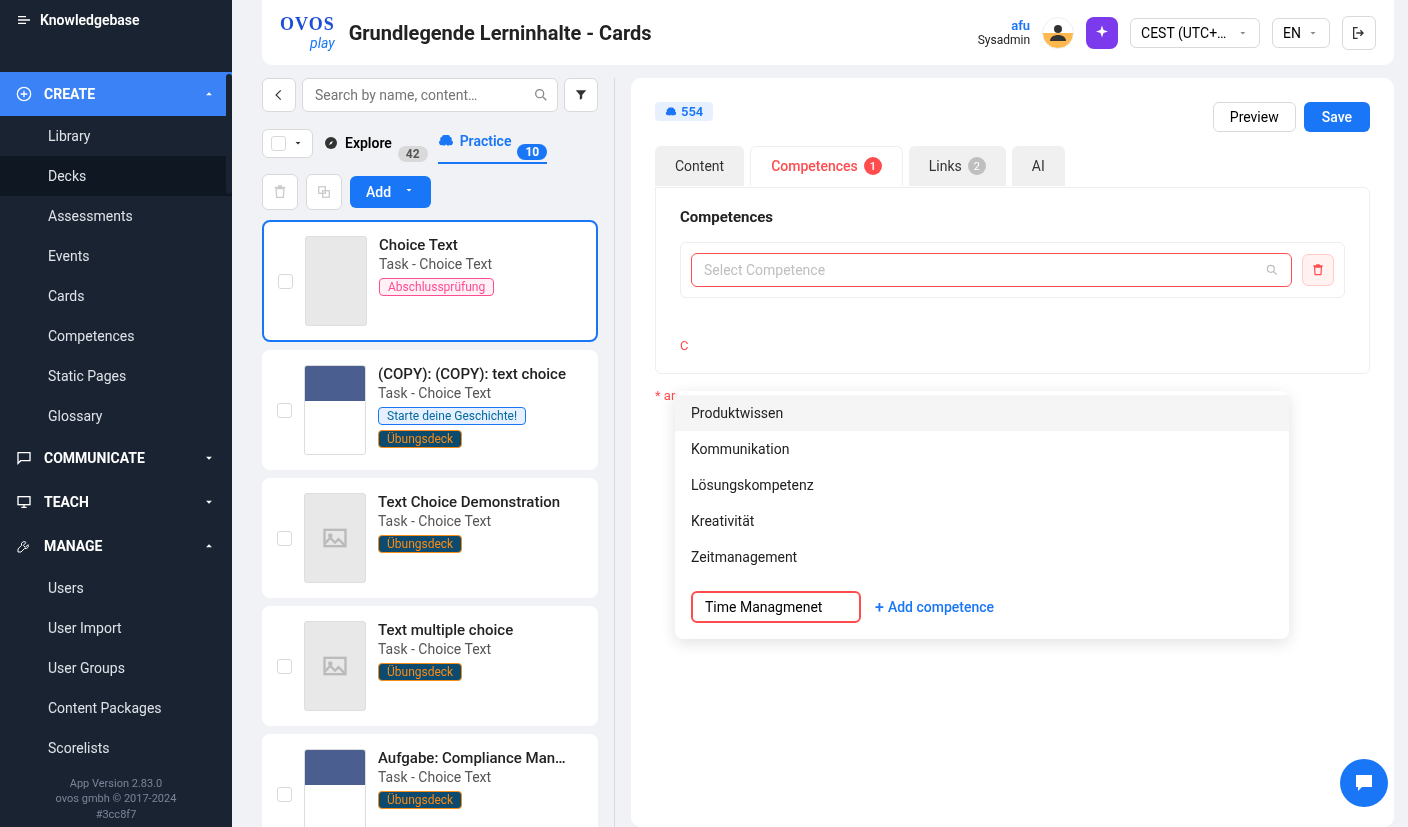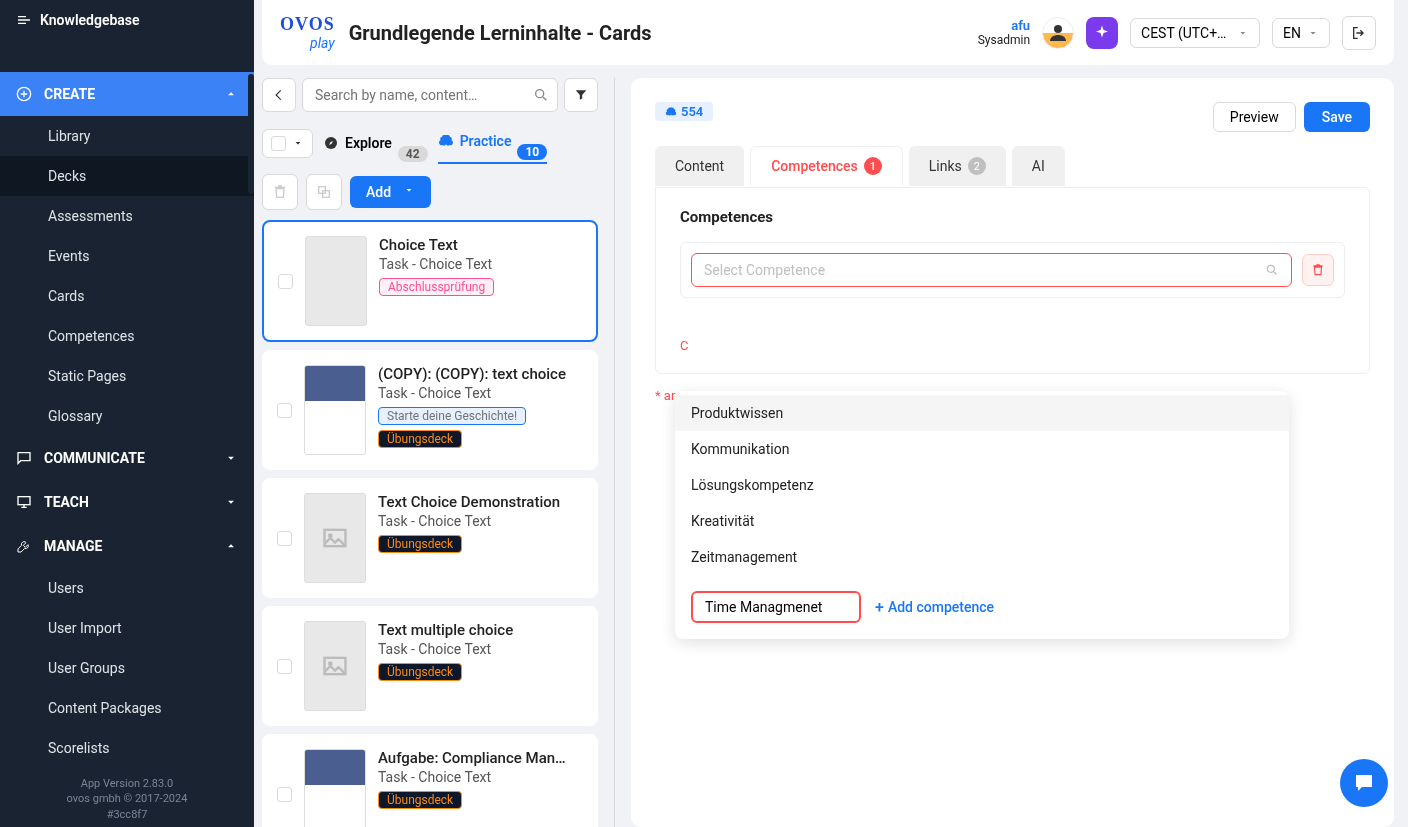--- a/index.html
+++ b/index.html
@@ -1,17 +1,17 @@
 <!DOCTYPE html>
 <html><head>
   <meta charset="utf-8">
   <style>
     * { margin: 0; padding: 0; box-sizing: border-box; font-family: -apple-system, BlinkMacSystemFont, "Segoe UI", Roboto, sans-serif; }
     body { background: #f0f2f5; width: 1408px; height: 827px; overflow: hidden; position: relative; }
-    .sidebar { width: 254px; background: #1a2332; color: #fff; height: 100%; position: absolute; left: 0; top: 0; display: flex; flex-direction: column; }
+    .sidebar { width: 232px; background: #1a2332; color: #fff; height: 100%; position: absolute; left: 0; top: 0; display: flex; flex-direction: column; }
     .sidebar-header { padding: 12px 16px; display: flex; align-items: center; gap: 8px; font-size: 14px; font-weight: 600; }
     .sidebar-section { display: flex; align-items: center; justify-content: space-between; padding: 14px 16px; font-size: 14px; font-weight: 700; cursor: pointer; }
     .sidebar-section.create { background: #3b82f6; margin-top: 32px; }
     .sidebar-section-left { display: flex; align-items: center; gap: 12px; }
     .sidebar-item { padding: 12px 16px 12px 48px; font-size: 14px; cursor: pointer; color: #dfe3e8; }
     .sidebar-item.active { background: #0f1722; }
     .sidebar-footer { margin-top: auto; padding: 8px; text-align: center; font-size: 11px; color: #7a8599; line-height: 1.4; }
     .chevron { width: 14px; height: 14px; }
     .icon-svg { fill: #fff; width: 16px; height: 16px; }
     .main { position: absolute; left: 232px; top: 0; right: 0; bottom: 0; }
@@ -49,22 +49,22 @@
     .card-list { flex: 1; overflow-y: auto; display: flex; flex-direction: column; gap: 8px; }
     .card-item { background: #fff; border-radius: 8px; padding: 14px; display: flex; gap: 12px; border: 1px solid transparent; }
     .card-item.selected { border: 2px solid #1976f7; }
     .card-thumb { width: 62px; height: 90px; background: #e8e8e8; border: 1px solid #ddd; border-radius: 3px; flex-shrink: 0; position: relative; display: flex; align-items: center; justify-content: center; }
     .card-thumb.img { background: linear-gradient(#4a5f8f 40%, #fff 40%); }
     .card-info { flex: 1; }
     .card-title { font-size: 15px; font-weight: 500; color: #222; margin-bottom: 2px; }
     .card-subtitle { font-size: 14px; color: #555; margin-bottom: 4px; }
     .tag { display: inline-block; border: 1px solid; border-radius: 4px; padding: 1px 8px; font-size: 12px; margin-right: 4px; margin-bottom: 3px; }
     .tag.pink { border-color: #ff4d94; color: #ff4d94; background: #fff0f6; }
-    .tag.blue { border-color: #1976f7; color: #737373; background: #e6f0ff; }
-    .tag.orange { border-color: #fa8c16; color: #fa8c16; background: #0f172a; }
+    .tag.blue { border-color: #1976f7; color: #0369a1; background: #e6f0ff; }
+    .tag.orange { border-color: #fa8c16; color: #fa8c16; background: #0c4a6e; }
     .divider { width: 1px; background: #d9d9d9; margin: 0 4px; }
     .right-panel { flex: 1; background: #fff; border-radius: 10px; padding: 24px 24px 24px 24px; overflow-y: auto; position: relative; }
     .rp-header { display: flex; justify-content: space-between; align-items: flex-start; margin-bottom: 12px; }
     .rp-title { font-size: 22px; font-weight: 700; color: #222; margin-bottom: 6px; }
     .id-badge { background: #e6f0ff; color: #1976f7; border-radius: 4px; padding: 2px 10px; font-size: 13px; display: inline-flex; align-items: center; gap: 4px; font-weight: 600; }
     .rp-actions { display: flex; gap: 8px; }
     .btn-outline { border: 1px solid #d9d9d9; border-radius: 6px; padding: 6px 16px; background: #fff; font-size: 14px; cursor: pointer; }
     .btn-primary { background: #1976f7; color: #fff; border-radius: 6px; padding: 6px 18px; font-size: 14px; font-weight: 500; cursor: pointer; border: none; }
     .tabs { display: flex; gap: 6px; margin-top: 14px; border-bottom: 1px solid transparent; }
     .tab { padding: 10px 20px; background: #f0f0f0; border-radius: 6px 6px 0 0; font-size: 14px; color: #333; cursor: pointer; display: flex; align-items: center; gap: 6px; }

